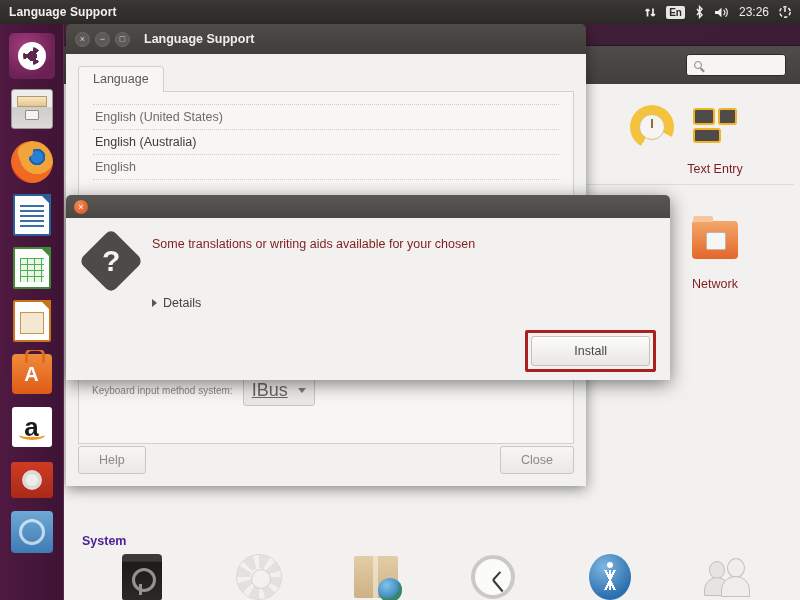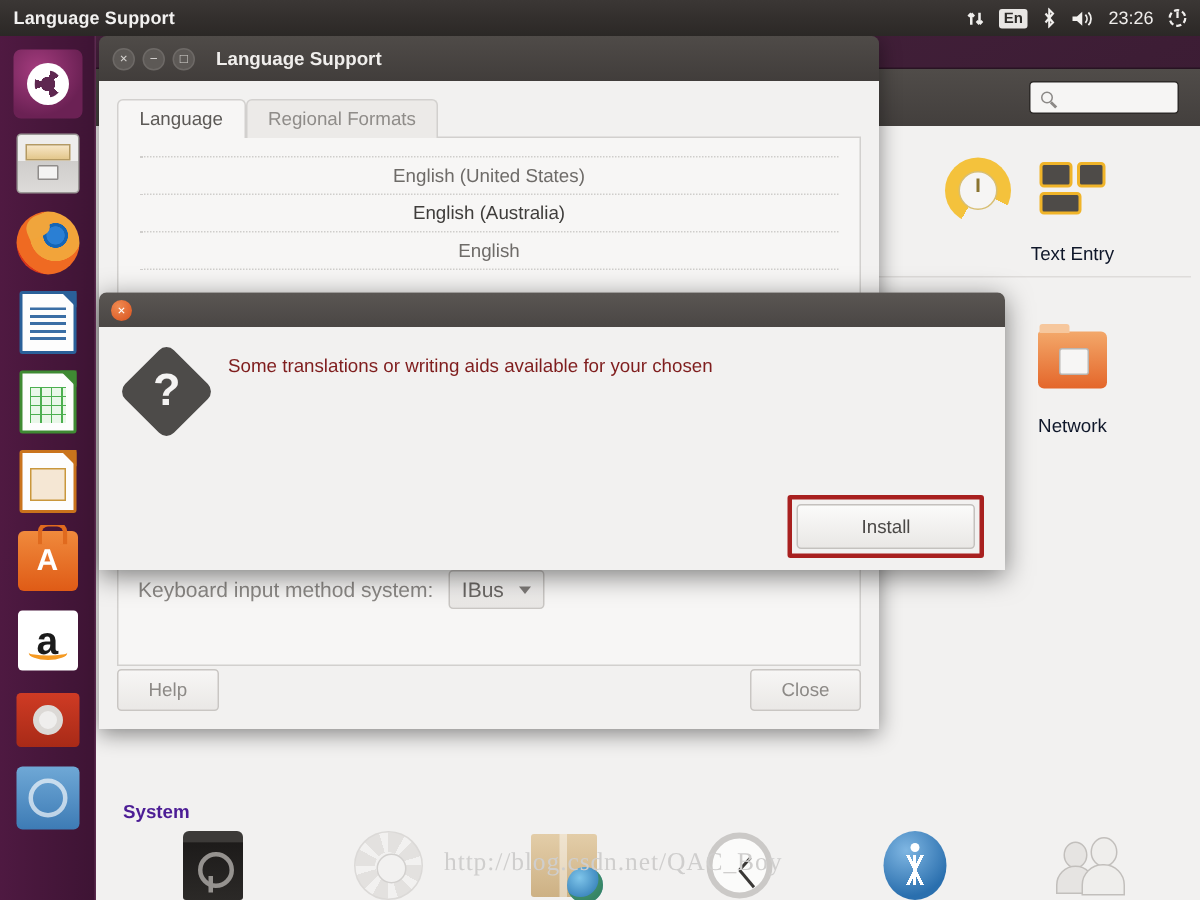--- a/index.html
+++ b/index.html
@@ -179,21 +179,21 @@
     position: relative;
   }
   .search-box .mag::after {
     content: ""; position: absolute; right: -4px; bottom: -3px; width: 5px; height: 1.6px;
     background: #8b8886; transform: rotate(45deg);
   }
   .settings-body { position: relative; height: 516px; background: #f2f1f0; }
 
   .cat-icon-cell {
     position: absolute; width: 112px; text-align: center;
-    font-size: 12.5px; color: #0f172a; line-height: 14px;
+    font-size: 12.5px; color: #7f1d1d; line-height: 14px;
   }
   .cat-icon-cell .glyph { height: 50px; margin-bottom: 6px; position: relative; }
 
   .hr-sep { position: absolute; height: 1px; background: #dedcda; }
 
   .sec-label {
     position: absolute; font-size: 12.5px; font-weight: bold; color: #4c1d95;
   }
 
   
@@ -342,35 +342,35 @@
     border: 1px solid #d2d0ce; border-bottom: none; border-radius: 4px 4px 0 0;
     background: #eceae8; position: relative; top: 1px;
   }
   .tab.active { color: #5c5956; background: #f7f6f5; }
   .tab-rest { flex: 1; border-bottom: 1px solid #d2d0ce; height: 100%; }
   .tab-panel {
     border: 1px solid #d2d0ce; border-top: none; background: #f7f6f5;
     height: 352px; padding: 12px 14px;
   }
   .field-label { font-size: 12.5px; color: #87847f; margin-bottom: 8px; }
-  .lang-list { border-top: 1px dotted #cfcdcb; text-align: center; }
+  .lang-list { border-top: 1px dotted #cfcdcb; }
   .lang-item {
     font-size: 12.5px; color: #6e6b68; padding: 5px 2px;
     border-bottom: 1px dotted #cfcdcb;
   }
   .lang-item.dark { color: #3f3d3b; }
   .kb-row {
     position: absolute; left: 26px; bottom: 80px; display: flex; align-items: center;
   }
-  .kb-label { font-size: 14px; color: #8a8784; margin-right: 10px; }
+  .kb-label { font-size: 10px; color: #8a8784; margin-right: 10px; }
   .kb-select {
     display: flex; align-items: center; gap: 10px;
     background: linear-gradient(to bottom,#f7f6f5,#e8e6e4);
     border: 1px solid #c9c6c3; border-radius: 3px; padding: 4px 8px;
-    font-size: 14px; color: #6a6764;
+    font-size: 18px; color: #6a6764; text-decoration: underline;
   }
   .caret-down {
     width: 0; height: 0; border-left: 4px solid transparent;
     border-right: 4px solid transparent; border-top: 5px solid #7e7b78;
   }
   .ls-footer {
     position: absolute; left: 12px; right: 12px; bottom: 12px;
     display: flex; justify-content: space-between;
   }
   .btn {
@@ -512,33 +512,31 @@
               <i class="b1"></i>
               <i class="h2"></i>
               <i class="b2"></i>
             </div>
         </div>
 
       </div>
     </div>
   </div>
 
-  <div class="watermark" style="left:296px; top:565px;">http://blog.csdn.net/QAC_Boy</div>
 
   <div class="ls-win">
     <div class="ls-titlebar">
       <div class="wbtn">×</div>
       <div class="wbtn">−</div>
       <div class="wbtn">□</div>
       <div class="ls-title">Language Support</div>
     </div>
     <div class="ls-body">
       <div class="tabs">
         <div class="tab active">Language</div>
-        <div class="tab">Regional Formats</div>
         <div class="tab-rest"></div>
       </div>
       <div class="tab-panel">
         <div class="lang-list">
           <div class="lang-item">English (United States)</div>
           <div class="lang-item dark">English (Australia)</div>
           <div class="lang-item">English</div>
         </div>
       </div>
       <div class="kb-row">
@@ -560,20 +558,24 @@
       <div class="dlg-close">×</div>
     </div>
     <div class="dlg-body">
       <div class="dlg-top">
         <div class="q-diamond">
           <span>?</span>
         </div>
         <div>
           <div class="dlg-text">Some translations or writing aids available for your chosen</div>
         </div>
+      </div>
+      <div class="details-row">
+        <span class="caret-right"></span>
+        <span>Details</span>
       </div>
       <div class="dlg-actions">
         <div class="hl-wrap">
           <div class="dlg-btn">Install</div>
         </div>
       </div>
     </div>
   </div>
 
   <div class="top-panel">

